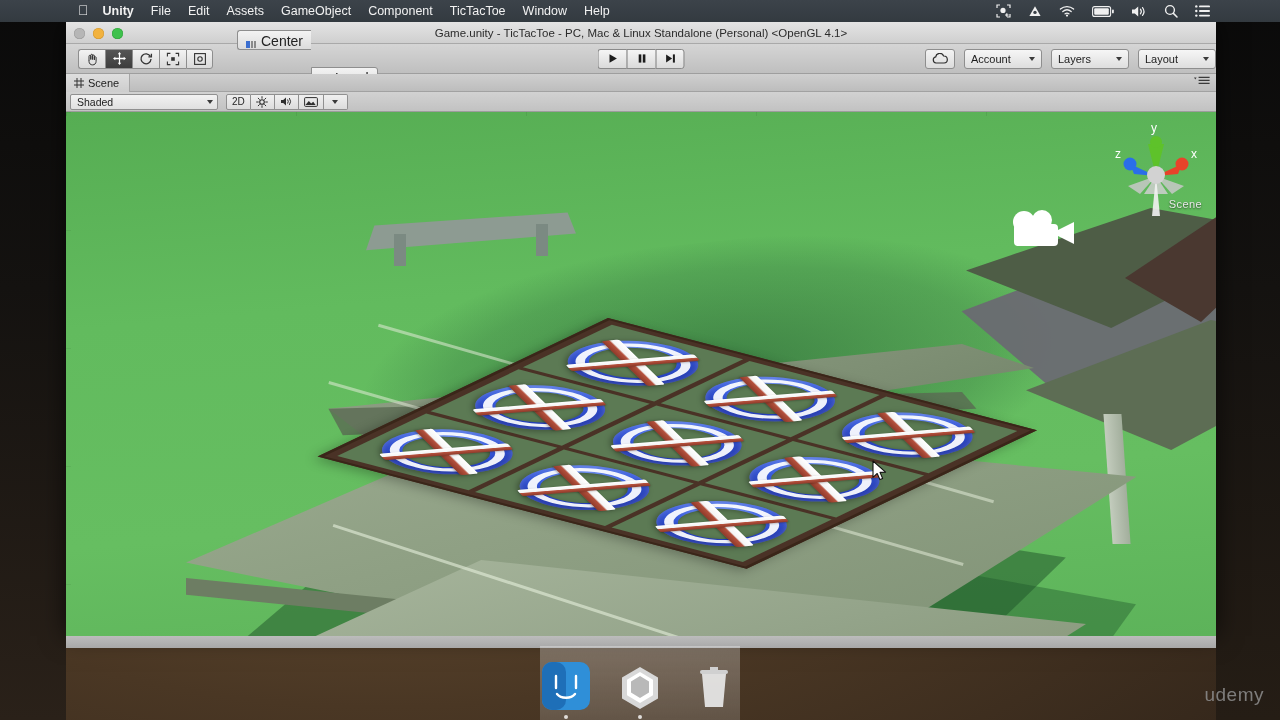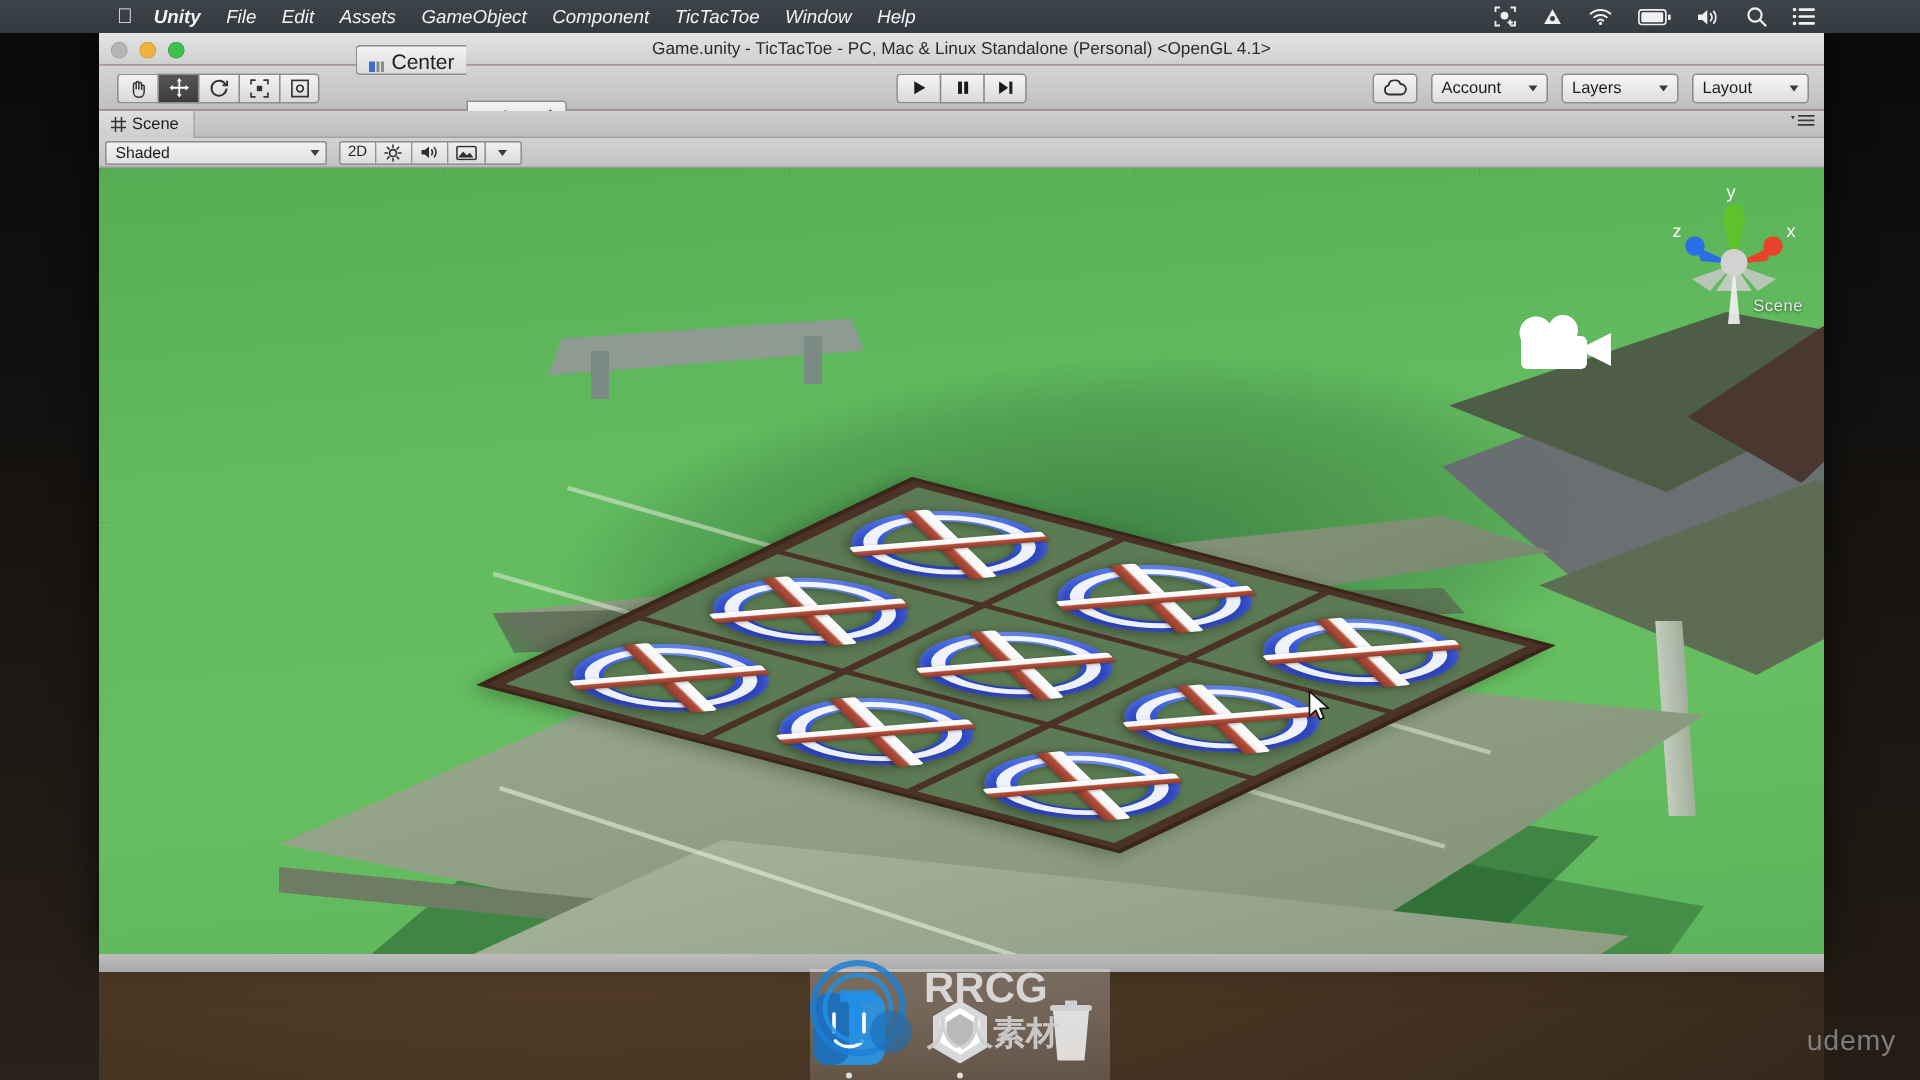--- a/index.html
+++ b/index.html
@@ -32,21 +32,21 @@
     position: absolute; left: 0; top: 0; width: 1280px; height: 22px;
     background: linear-gradient(180deg,#3c434a 0%, #333a40 100%);
     display: flex; align-items: center;
     color: #f2f2f2; font-size: 12.5px;
     z-index: 40;
   }
   .menubar .apple {
     margin-left: 78px; margin-right: 14px; font-size: 14px; line-height: 1;
     position: relative; top: -1px;
   }
-  .menubar .mi { margin-right: 17px; white-space: nowrap; font-style: italic; }
+  .menubar .mi { margin-right: 17px; white-space: nowrap; }
   .menubar .mi.app { font-weight: bold; }
   .menubar .right { margin-left: auto; display: flex; align-items: center; margin-right: 70px; }
   .menubar .right .ic { margin-left: 17px; display: inline-flex; align-items: center; }
 
   
   .unity-window {
     position: absolute; left: 66px; top: 22px; width: 1150px; height: 614px;
     background: #b91c1c;
     box-shadow: 0 0 24px rgba(0,0,0,.65);
     z-index: 20;
@@ -100,21 +100,21 @@
   .playbtn {
     width: 29px; height: 20px;
     background: linear-gradient(180deg,#f5f5f5 0%, #dadada 100%);
     border: 1px solid #8a8a8a; border-right-width: 0;
     display: flex; align-items: center; justify-content: center;
     color: #222;
   }
   .playbtn:first-child { border-radius: 3px 0 0 3px; }
   .playbtn:last-child { border-radius: 0 3px 3px 0; border-right-width: 1px; }
 
-  .tb-right { margin-left: auto; display: flex; align-items: flex-start; gap: 9px; margin-right: 10px; }
+  .tb-right { margin-left: auto; display: flex; align-items: flex-start; gap: 9px; }
   .cloudbtn {
     width: 30px; height: 20px; border-radius: 3px;
     background: linear-gradient(180deg,#f3f3f3 0%, #dcdcdc 100%);
     border: 1px solid #8e8e8e;
     display: flex; align-items: center; justify-content: center;
   }
   .dropbtn {
     height: 20px; min-width: 78px; border-radius: 3px;
     background: linear-gradient(180deg,#f6f6f6 0%, #dedede 100%);
     border: 1px solid #8e8e8e;
@@ -849,28 +849,16 @@
     </div>
     <div class="dock-item">
       <svg width="52" height="52" viewBox="0 0 52 52">
         <path d="M14 14h24l-3 33H17z" fill="#e8e8e8" opacity=".92"></path>
         <rect x="12" y="10" width="28" height="4" rx="2" fill="#d0d0d0"></rect>
         <path d="M22 7h8v3h-8z" fill="#d0d0d0"></path>
       </svg>
     </div>
   </div>
 
-  <div class="wm-rrcg">
-    <svg width="220" height="78" viewBox="0 0 220 78">
-      <g opacity=".9">
-        <circle cx="36" cy="38" r="30" fill="none" stroke="#1b7fd4" stroke-width="4"></circle>
-        <circle cx="36" cy="38" r="22" fill="none" stroke="#1f90e8" stroke-width="3"></circle>
-        <path d="M24 26h24v8H38v22h-8V34h-6z" fill="#1f90e8"></path>
-        <circle cx="58" cy="54" r="14" fill="#1a6fb8" opacity=".75"></circle>
-      </g>
-      <text x="80" y="34" font-family="Liberation Sans, sans-serif" font-size="28" font-weight="bold" fill="#e0e0e0">RRCG</text>
-      <text x="82" y="62" font-family="Liberation Sans, sans-serif" font-size="22" font-weight="bold" fill="#cfcfcf">人人素材</text>
-    </svg>
-  </div>
 
   <div class="wm-udemy">udemy</div>
 
 </div>
 
 </body></html>

